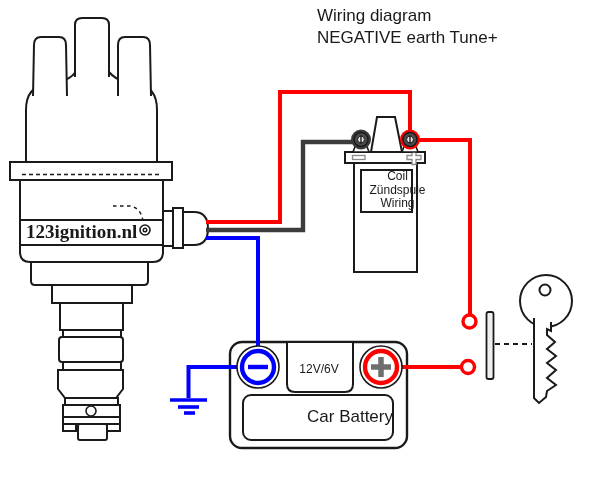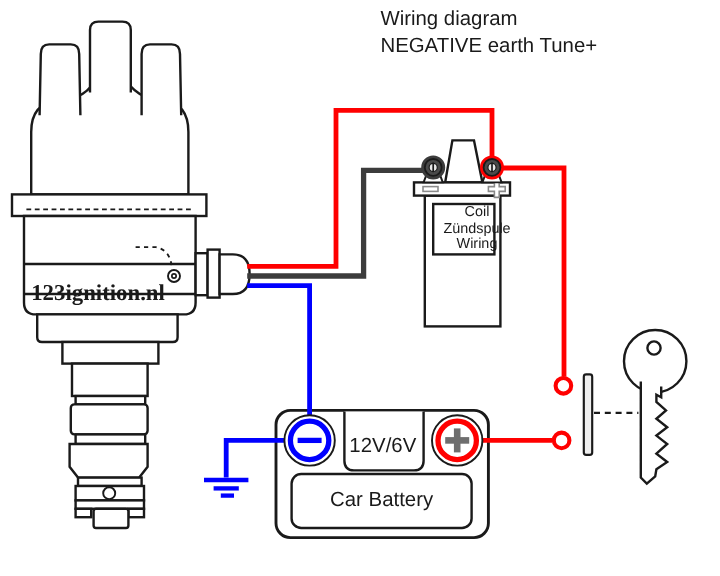--- a/index.html
+++ b/index.html
@@ -5,27 +5,27 @@
   html,body{margin:0;padding:0;background:#fff;}
   #canvas{
     position:relative;width:600px;height:480px;background:#ffffff;
     font-family:"Liberation Sans",sans-serif;color:#1a1a1a;overflow:hidden;
   }
   #diagram-svg{position:absolute;left:0;top:0;}
   .overlay{position:absolute;white-space:nowrap;}
   .title-block{left:317px;top:5px;font-size:17px;line-height:22px;}
   .vacuum-label{left:30px;top:197px;font-size:13.5px;}
   .brand-label{left:26px;top:221px;font-size:19px;font-weight:bold;
-               font-family:"Liberation Serif",serif;margin-top:13px;}
+               font-family:"Liberation Serif",serif;}
   .coil-label{left:359px;top:170px;width:55px;height:42px;display:flex;
               flex-direction:column;align-items:center;justify-content:flex-start;
               font-size:12px;line-height:13.5px;text-align:center;margin-left:11px;}
   .coil-label div{white-space:nowrap;}
-  .battery-voltage{left:285px;top:362px;width:68px;text-align:center;font-size:17px;}
-  .battery-name{left:243px;top:407px;width:150px;text-align:center;font-size:17px;}
+  .battery-voltage{left:285px;top:362px;width:68px;text-align:center;font-size:12px;}
+  .battery-name{left:243px;top:407px;width:150px;text-align:right;font-size:17px;}
 </style>
 </head>
 <body>
 
 <div id="canvas">
 
   <svg id="diagram-svg" width="600" height="480" viewBox="0 0 600 480">
 
     <g fill="#ffffff" stroke="#1a1a1a" stroke-width="2">
 

